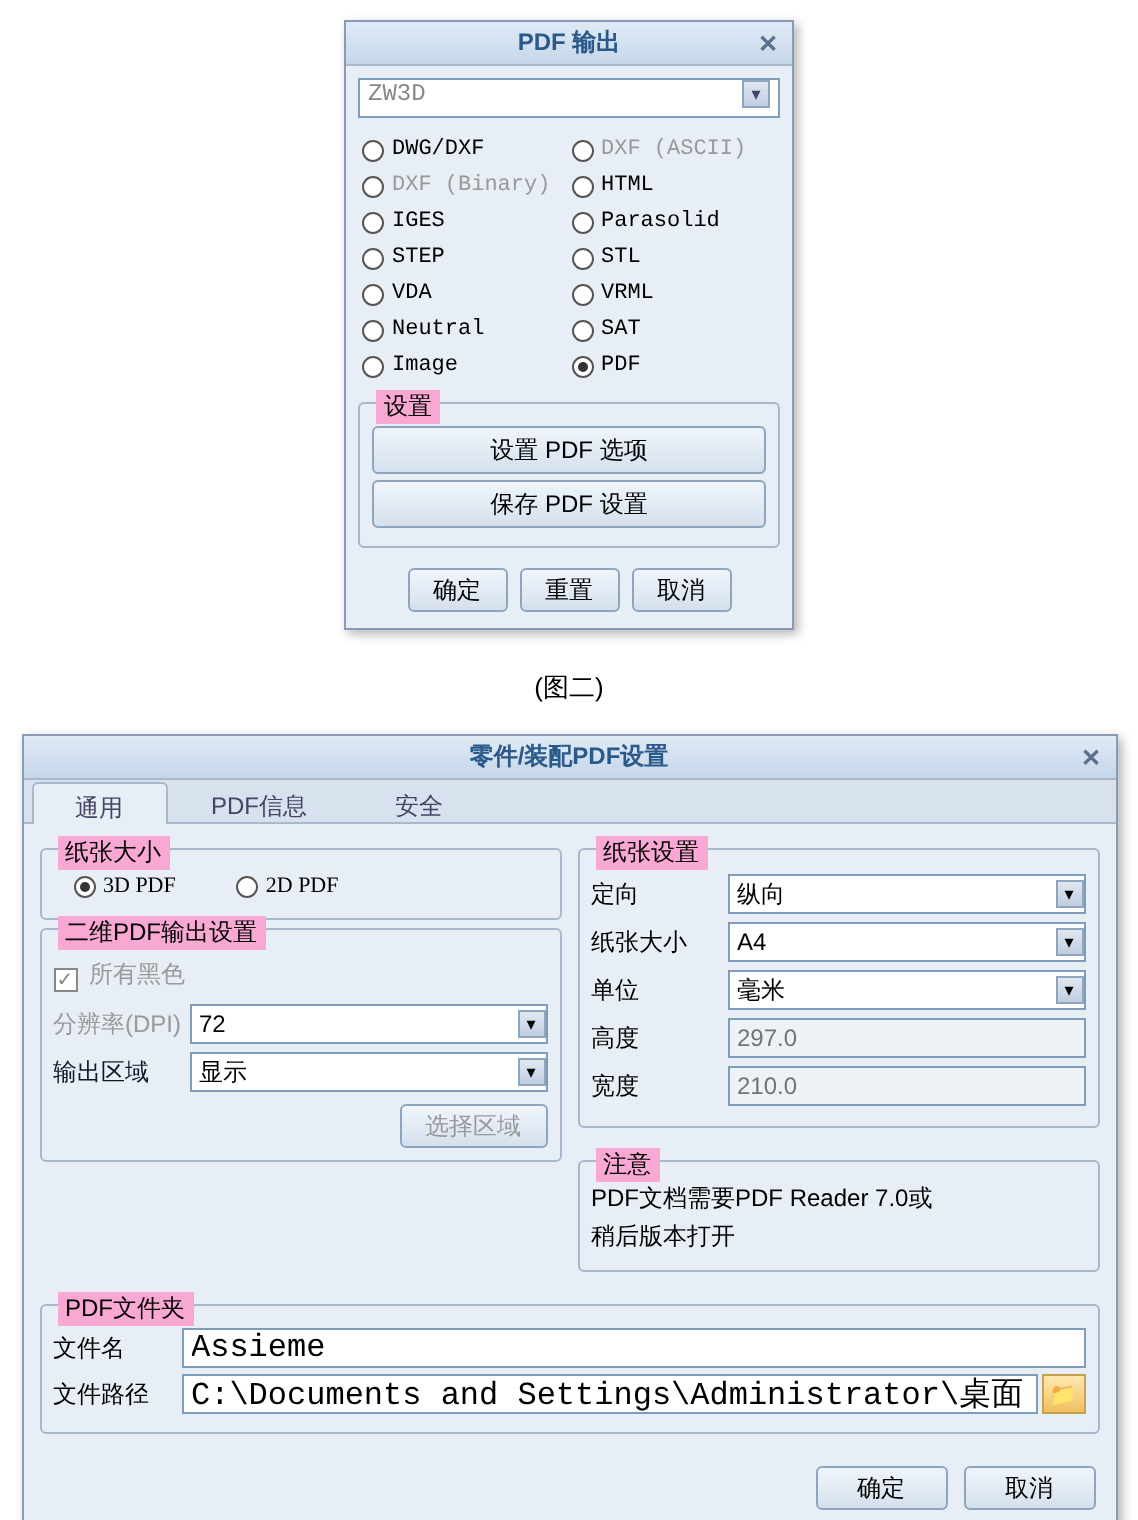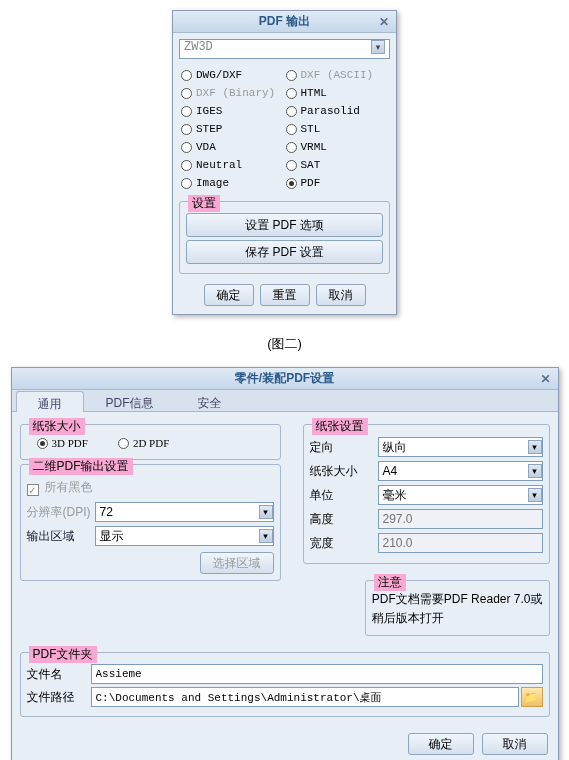--- a/index.html
+++ b/index.html
@@ -35,25 +35,25 @@
 .tab.active { background: #e8eef5; border-color: #aab8cc; border-radius: 3px 3px 0 0; position: relative; top: 1px; }
 .w2-body { display: grid; grid-template-columns: 1fr 1fr; gap: 8px; padding: 8px; }
 .field-row { display: flex; align-items: center; margin: 4px 0; gap: 4px; }
 .field-row .lbl { width: 64px; flex-shrink: 0; }
 .select { flex: 1; height: 20px; border: 1px solid #7f9db9; background: #fff; display: flex; align-items: center; justify-content: space-between; padding-left: 4px; font-size: 12px; font-family: inherit; gap: 12px; }
 .input { flex: 1; height: 20px; border: 1px solid #7f9db9; background: #fff; padding: 0 4px; font-size: 12px; font-family: inherit; }
 .input.ro { background: #eef2f6; color: #737373; }
 .cbox { width: 12px; height: 12px; border: 1px solid #888; background: #fff; display: flex; align-items: center; justify-content: center; flex-shrink: 0; font-size: 10px; }
 .cbox.checked::after { content: '✓'; color: #888; }
 .cbox-row { display: flex; align-items: flex-end; gap: 6px; color: #999; margin: 6px 0; }
-.half-right { display: flex; flex-direction: column; gap: 8px; align-items: flex-end; }
+.half-right { display: flex; flex-direction: column; gap: 8px; }
 .pdf-folder { grid-column: 1 / -1; }
 .pf-row { display: flex; align-items: center; margin: 3px 0; }
 .pf-row .lbl2 { width: 64px; flex-shrink: 0; }
-.pf-row .input { font-family: "Courier New", monospace; font-size: 11px; }
+.pf-row .input { font-family: "Courier New", monospace; font-size: 16px; }
 .browse { width: 22px; height: 20px; border: 1px solid #c8a050; background: linear-gradient(to bottom, #ffe8b0, #f0c060); margin-left: 2px; display: flex; align-items: center; justify-content: center; cursor: pointer; font-size: 11px; }
 .bottom-btns { grid-column: 1 / -1; display: flex; justify-content: flex-end; gap: 8px; padding: 4px 2px 0; }
 .note-line { font-size: 12px; margin: 2px 0; }
 </style>
 </head>
 <body>
 
 <div class="window win1">
   <div class="titlebar">
     <span>PDF 输出</span>

